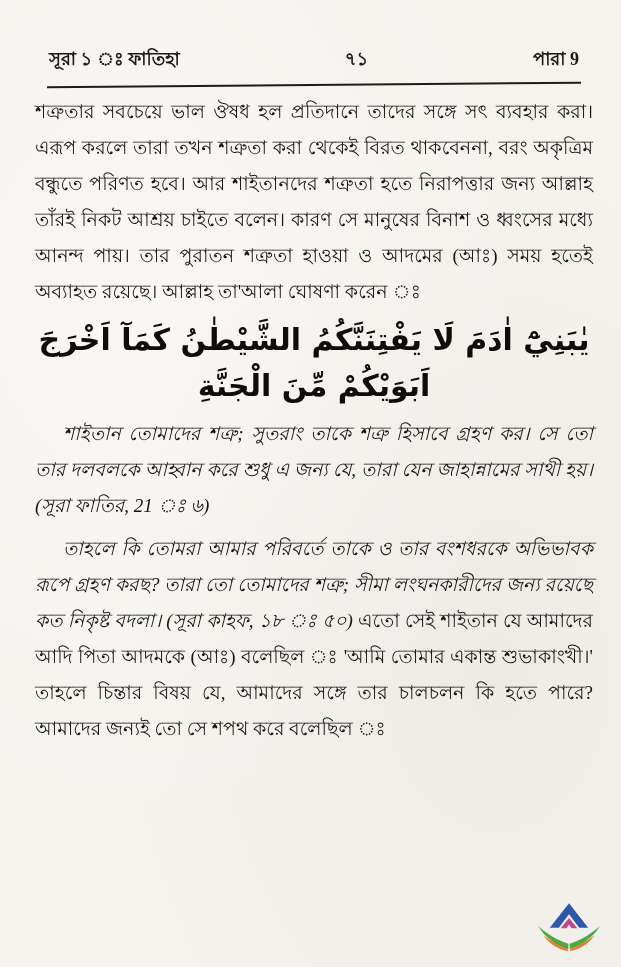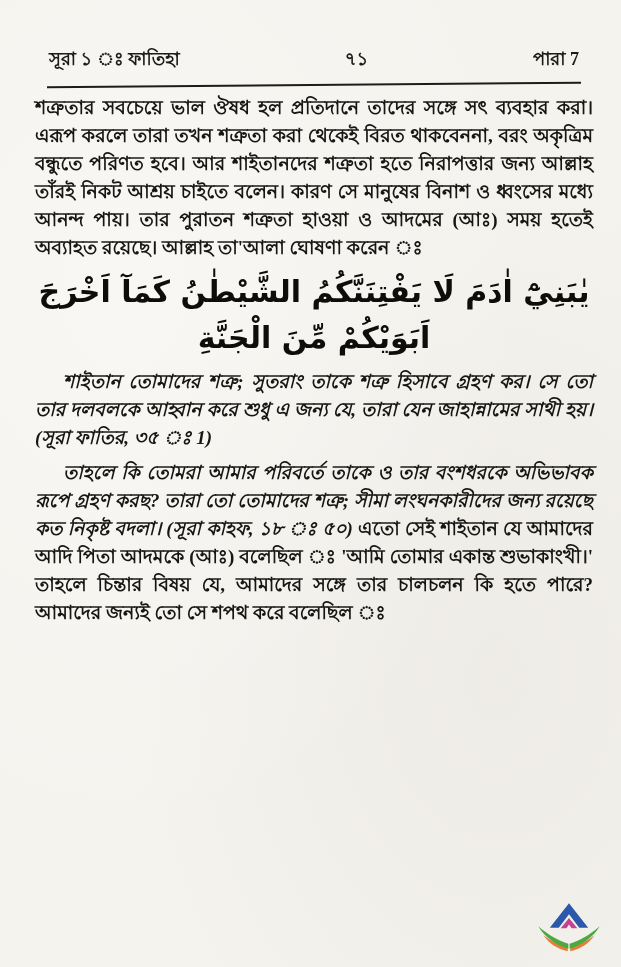--- a/index.html
+++ b/index.html
@@ -22,22 +22,22 @@
     display:flex;justify-content:space-between;align-items:baseline;
     padding:0 14px 0 14px;
     font-size:18px;line-height:26px;font-weight:600;color:#1c1b18;
   }
   .rule{
     height:2px;background:#1d1c19;margin:12px 12px 8px 12px;
     transform:rotate(-0.5deg);
   }
   main.body-text{display:block;}
   p.para{
-    margin:0;font-size:19px;line-height:28px;text-align:justify;
-    color:#171614;font-weight:700;
+    margin:0;font-size:19px;line-height:36px;text-align:justify;
+    color:#171614;font-weight:400;
   }
   p.indent{text-indent:28px;}
   .it{font-style:italic;}
   .arabic{
     direction:rtl;font-family:"DejaVu Sans",sans-serif;
     font-weight:bold;font-size:30px;color:#0e0d0b;
     margin:7px 0 7px 0;line-height:46px;
   }
   .arabic .line1{text-align:center;}
   .arabic .only{text-align:center;}
@@ -49,38 +49,38 @@
   .logo svg{display:block;width:100%;height:100%;opacity:.95;}
 </style>
 </head>
 <body>
 
 <div class="page">
 
   <header class="page-header">
     <span>সূরা ১ ঃ ফাতিহা</span>
     <span>৭১</span>
-    <span>পারা 7</span>
+    <span>পারা 9</span>
   </header>
 
   <div class="rule"></div>
 
   <main class="body-text">
 
     <p class="para">শত্রুতার সবচেয়ে ভাল ঔষধ হল প্রতিদানে তাদের সঙ্গে সৎ ব্যবহার করা। এরূপ করলে তারা তখন শত্রুতা করা থেকেই বিরত থাকবেননা, বরং অকৃত্রিম বন্ধুতে পরিণত হবে। আর শাইতানদের শত্রুতা হতে নিরাপত্তার জন্য আল্লাহ তাঁরই নিকট আশ্রয় চাইতে বলেন। কারণ সে মানুষের বিনাশ ও ধ্বংসের মধ্যে আনন্দ পায়। তার পুরাতন শত্রুতা হাওয়া ও আদমের (আঃ) সময় হতেই অব্যাহত রয়েছে। আল্লাহ তা'আলা ঘোষণা করেন ঃ</p>
 
     <div class="arabic">
       <div class="only">يٰبَنِيْٓ اٰدَمَ لَا يَفْتِنَنَّكُمُ الشَّيْطٰنُ كَمَآ اَخْرَجَ اَبَوَيْكُمْ مِّنَ الْجَنَّةِ</div>
     </div>
 
 
     <div class="arabic">
     </div>
 
-    <p class="para indent it">শাইতান তোমাদের শত্রু; সুতরাং তাকে শত্রু হিসাবে গ্রহণ কর। সে তো তার দলবলকে আহ্বান করে শুধু এ জন্য যে, তারা যেন জাহান্নামের সাথী হয়। (সূরা ফাতির, ৩৫ ঃ 1)</p>
+    <p class="para indent it">শাইতান তোমাদের শত্রু; সুতরাং তাকে শত্রু হিসাবে গ্রহণ কর। সে তো তার দলবলকে আহ্বান করে শুধু এ জন্য যে, তারা যেন জাহান্নামের সাথী হয়। (সূরা ফাতির, 21 ঃ ৬)</p>
 
     <div class="arabic">
     </div>
 
     <p class="para indent"><span class="it">তাহলে কি তোমরা আমার পরিবর্তে তাকে ও তার বংশধরকে অভিভাবক রূপে গ্রহণ করছ? তারা তো তোমাদের শত্রু; সীমা লংঘনকারীদের জন্য রয়েছে কত নিকৃষ্ট বদলা। (সূরা কাহফ, ১৮ ঃ ৫০)</span><span> এতো সেই শাইতান যে আমাদের আদি পিতা আদমকে (আঃ) বলেছিল ঃ 'আমি তোমার একান্ত শুভাকাংখী।' তাহলে চিন্তার বিষয় যে, আমাদের সঙ্গে তার চালচলন কি হতে পারে? আমাদের জন্যই তো সে শপথ করে বলেছিল ঃ</span></p>
 
   </main>
 
   <div class="logo">
     <svg viewBox="0 0 100 78" xmlns="http://www.w3.org/2000/svg">

